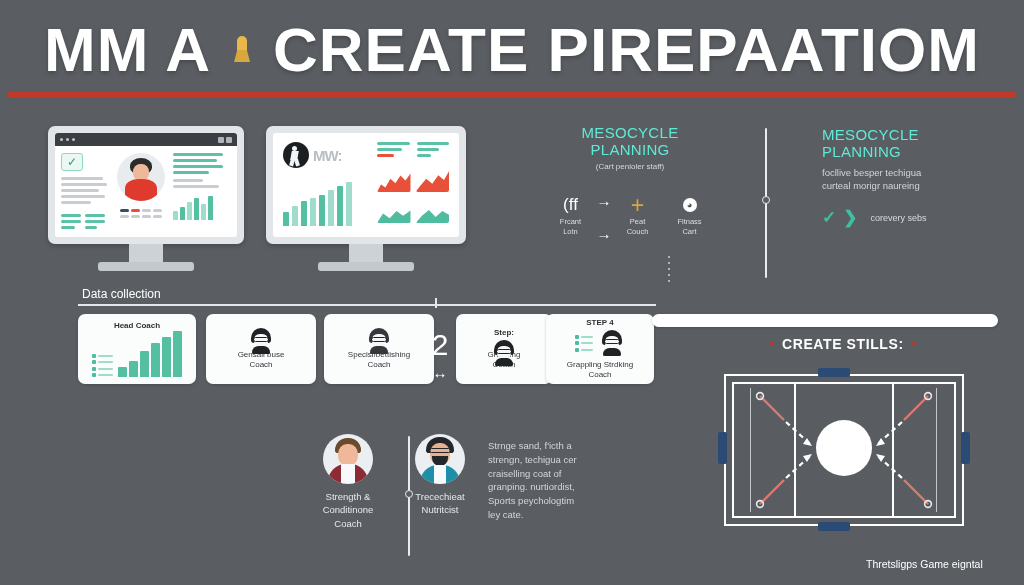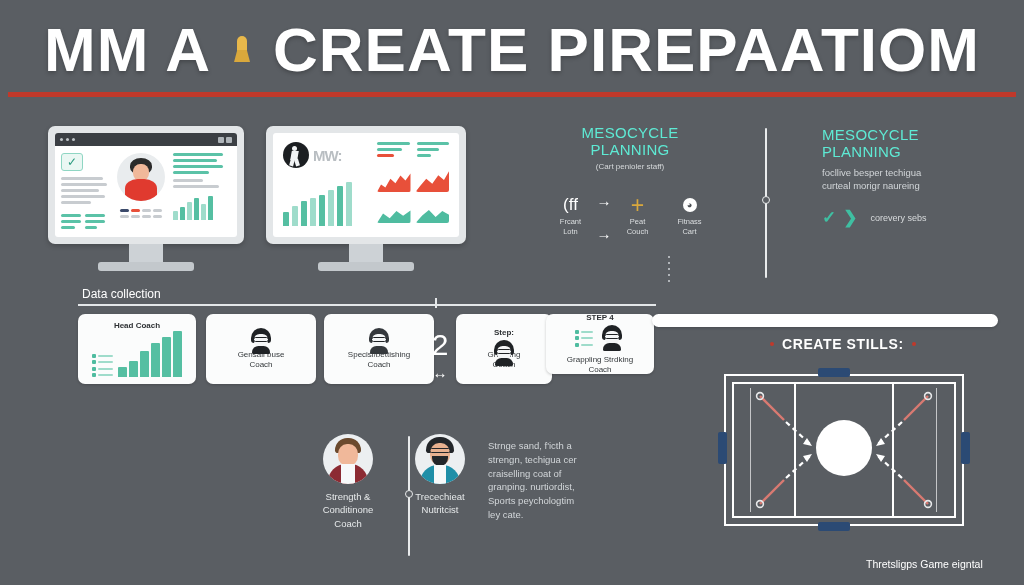--- a/index.html
+++ b/index.html
@@ -456,21 +456,21 @@
     <div class="head-icon">
       <div class="hi-hair"></div>
         <div class="hi-face"></div>
         <div class="hi-glass"></div>
         <div class="hi-neck"></div>
     </div>
     <div class="card-label" style="white-space:pre-line;">Grapriing
 Coach</div>
   </div>
 
-  <div class="card" style="left:546px; top:314px; width:108px; height:60px;">
+  <div class="card" style="left:546px; top:314px; width:108px; height:70px;">
     <div class="card-title">STEP 4</div>
     <div style="display:flex; align-items:center; gap:6px;">
       <div class="checklist">
         <div class="cl-row">
             <span class="cl-mark"></span>
             <span class="cl-line" style="width:12px;"></span>
           </div>
         <div class="cl-row">
             <span class="cl-mark"></span>
             <span class="cl-line" style="width:12px;"></span>

